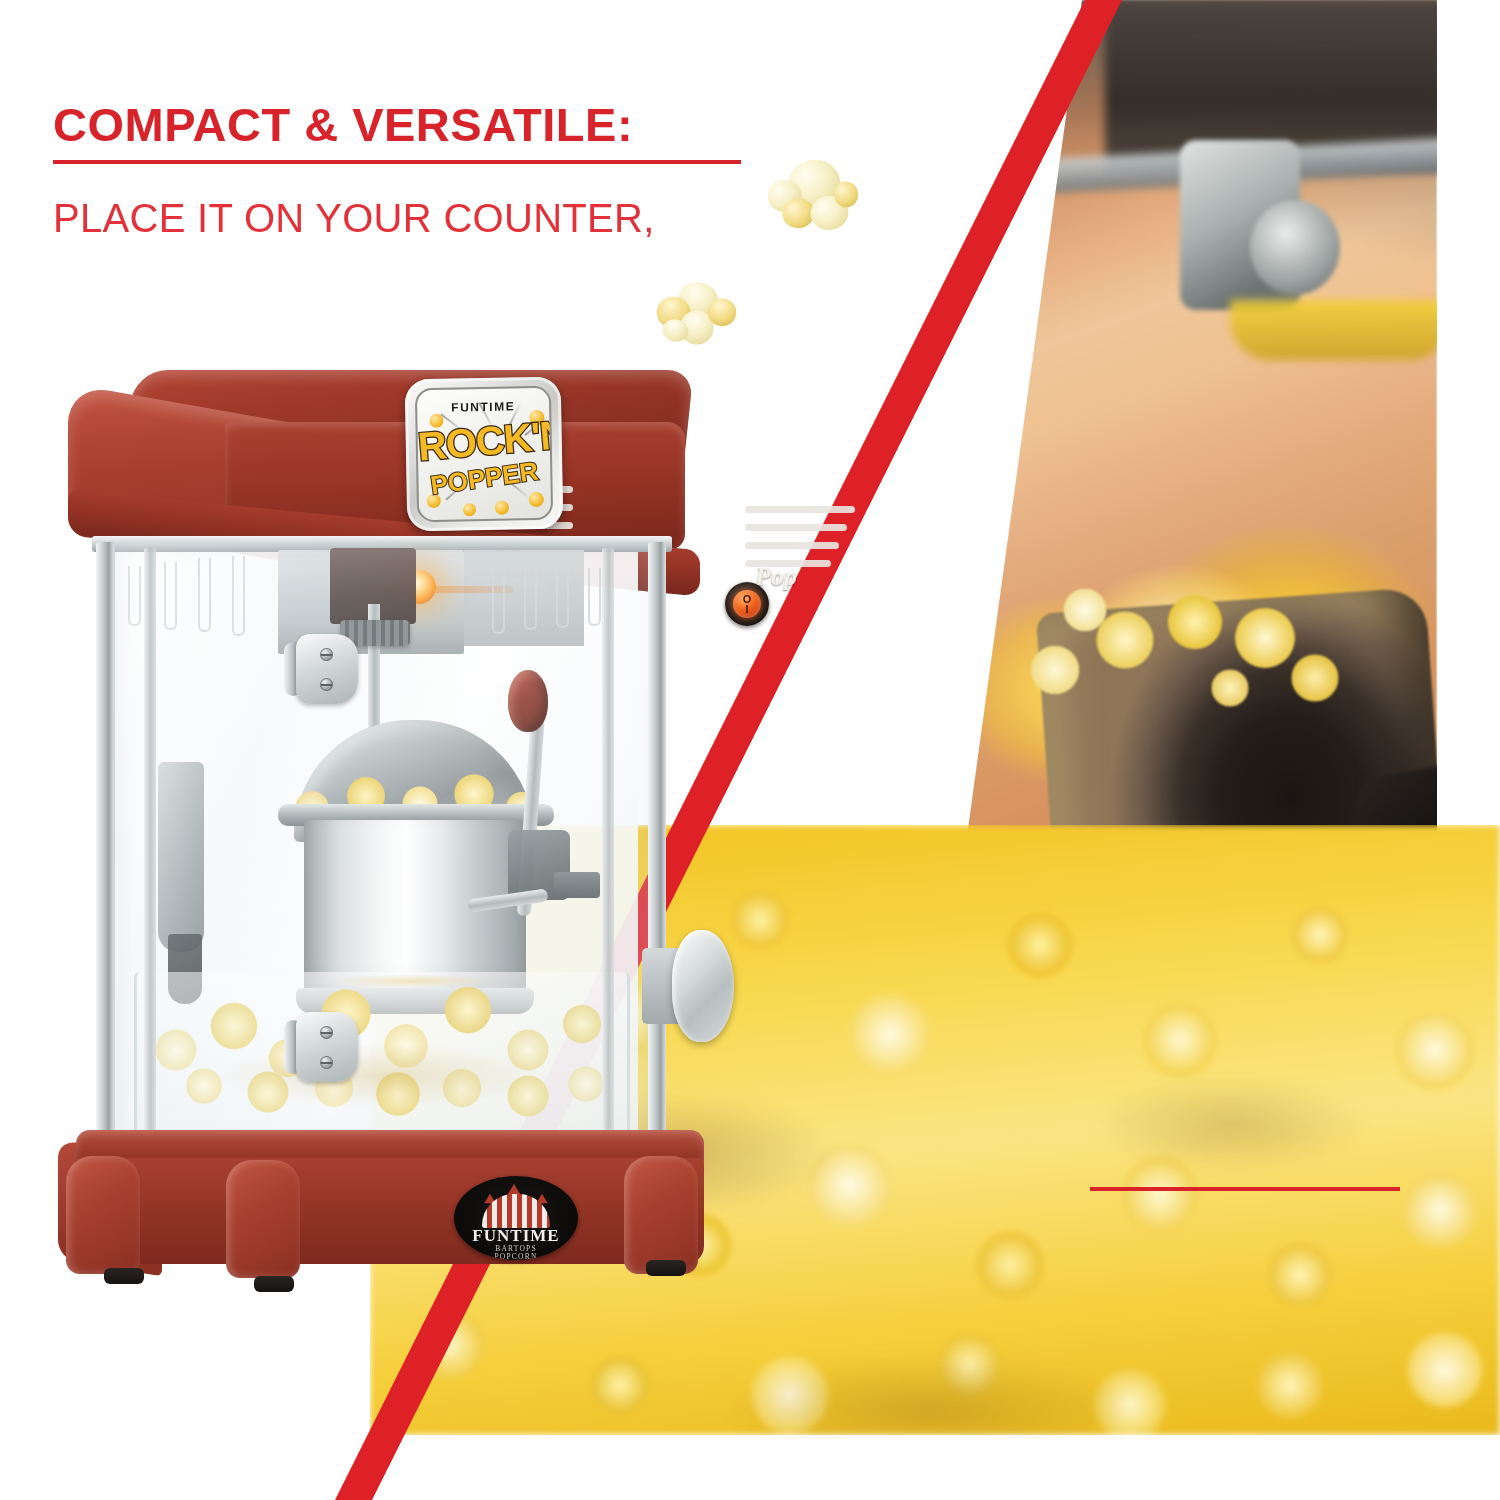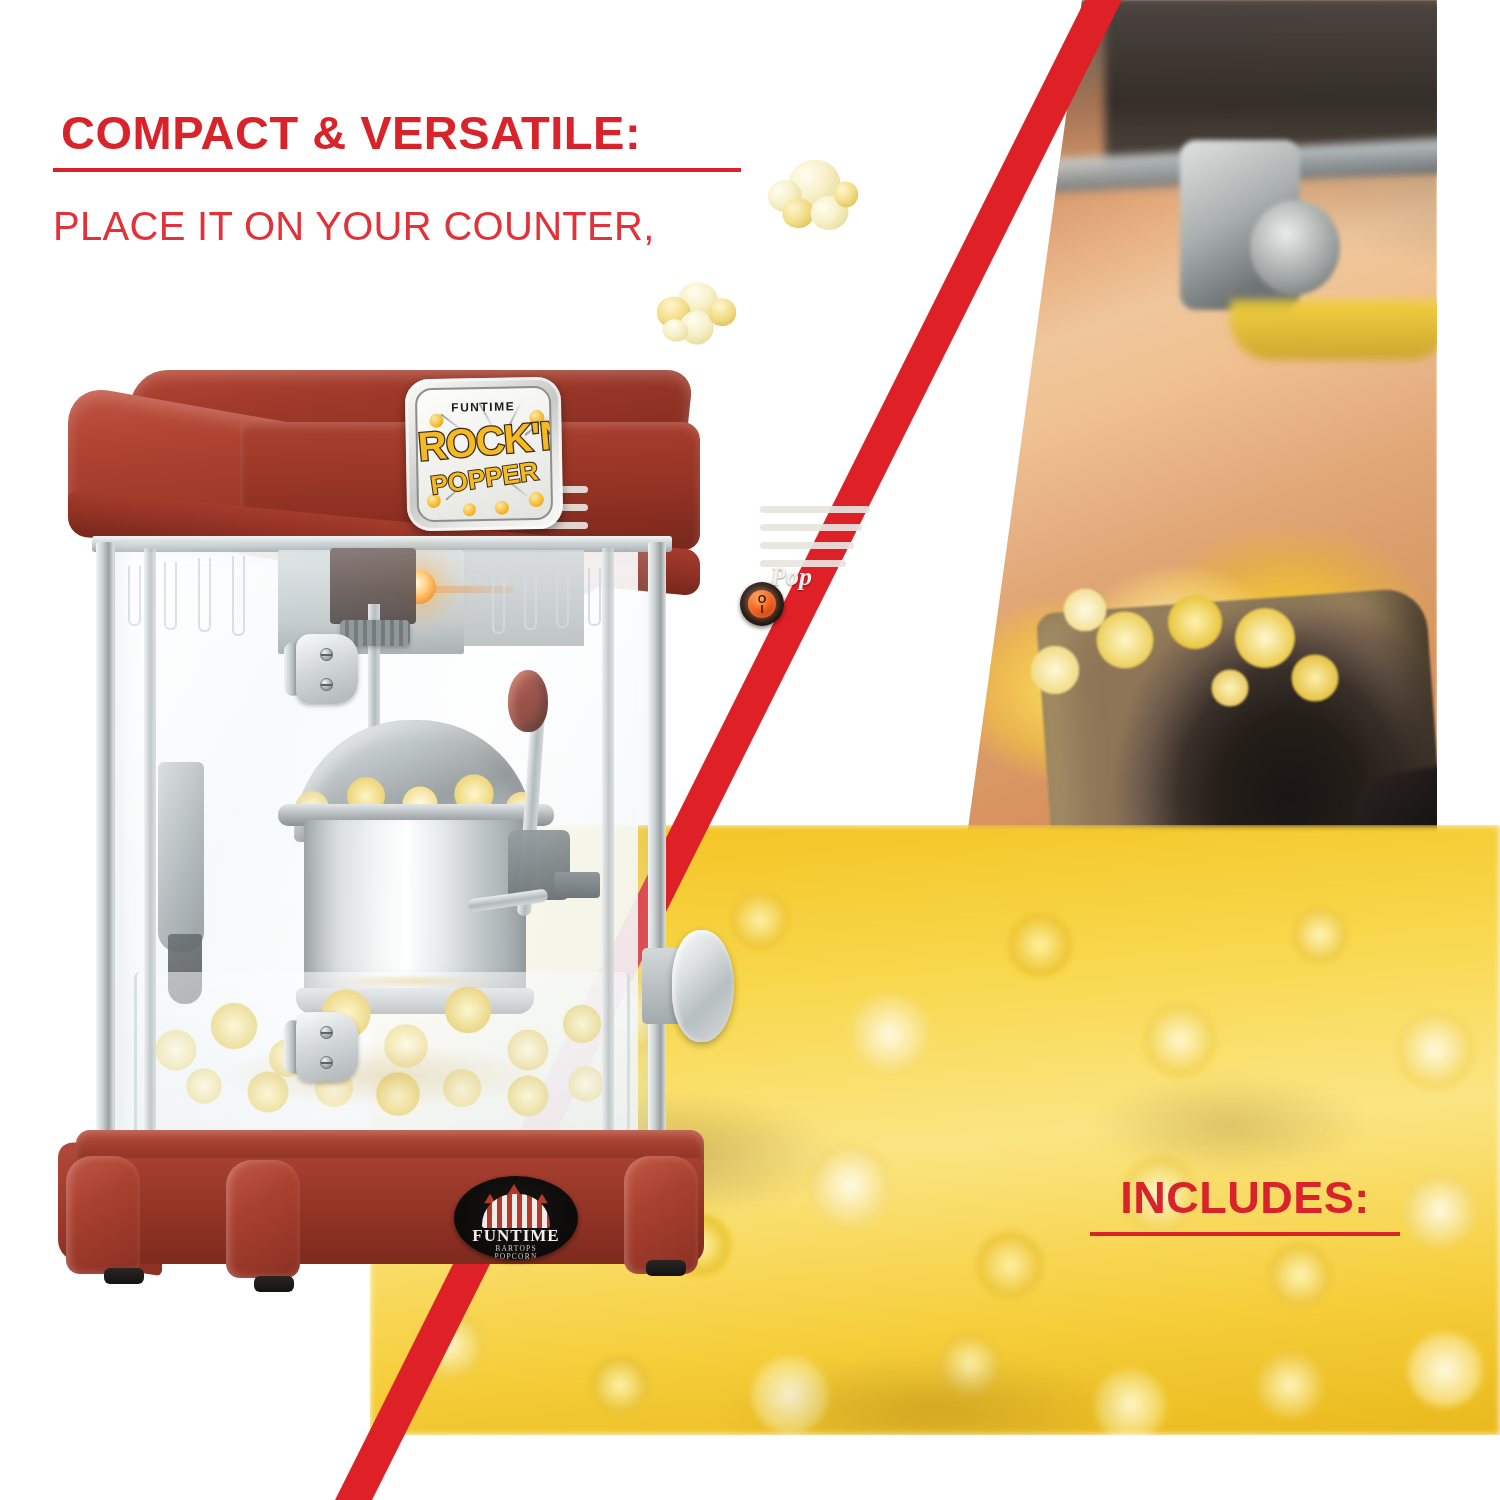--- a/index.html
+++ b/index.html
@@ -108,21 +108,21 @@
     filter:blur(6px);}
 
   
   #red-stripe{
     position:absolute;left:0;top:0;width:1500px;height:1500px;pointer-events:none;
   }
   #red-stripe svg{display:block;}
   #headline-block{position:absolute;left:53px;top:100px;width:720px;}
   #headline{
     font-size:47px;font-weight:bold;letter-spacing:.5px;line-height:1.05;
-    color:#D8232A;margin:8px;white-space:nowrap;
+    color:#D8232A;margin:0;white-space:nowrap;
   }
   #headline-rule{width:688px;height:4px;background:#D8232A;margin-top:11px;}
   #subhead{
     margin-top:28px;font-size:40px;line-height:1.32;color:#E23138;
     letter-spacing:.3px;font-weight:normal;
   }
   #subhead div{white-space:nowrap;}
 
   #includes-block{position:absolute;left:1010px;top:1175px;width:470px;text-align:center;}
   #includes-title{font-size:45px;font-weight:bold;color:#D8232A;letter-spacing:.5px;line-height:1;}
@@ -162,21 +162,21 @@
     box-shadow:inset 0 6px 14px rgba(255,255,255,.22);
   }
   #hood-left{
     position:absolute;left:0px;top:40px;width:300px;height:140px;
     background:linear-gradient(165deg,#c35341 0%,#a93f2e 40%,#8d3023 100%);
     border-radius:40px 10px 12px 14px;
     transform:skewY(10deg);
     box-shadow:inset 0 8px 16px rgba(255,255,255,.2);
   }
   #hood-face{
-    position:absolute;left:172px;top:52px;width:460px;height:128px;
+    position:absolute;left:157px;top:52px;width:460px;height:128px;
     background:linear-gradient(178deg,#ab4130 0%,#9b3727 38%,#8a2e21 72%,#78271c 100%);
     border-radius:6px 18px 16px 8px;
     box-shadow:inset 0 4px 10px rgba(255,255,255,.18);
   }
   #hood-lip{
     position:absolute;left:0px;top:150px;width:632px;height:46px;
     background:linear-gradient(180deg,#a53c2c 0%,#8e3024 55%,#77271c 100%);
     border-radius:10px 14px 16px 18px;
     transform:skewY(5.5deg);
   }
@@ -423,21 +423,20 @@
 
   <div id="headline-block">
     <div id="headline">COMPACT &amp; VERSATILE:</div>
     <div id="headline-rule"></div>
     <div id="subhead">
       <div>PLACE IT ON YOUR COUNTER,</div>
     </div>
   </div>
 
   <div id="includes-block">
-    <div id="includes-title">INCLUDES:</div>
     <div id="includes-rule"></div>
   </div>
 
   <div class="kernel" id="kernel-1">
     <div class="lobe l1"></div>
     <div class="lobe l2"></div>
     <div class="lobe y l3"></div>
     <div class="lobe l4"></div>
     <div class="lobe y l5"></div>
   </div>

